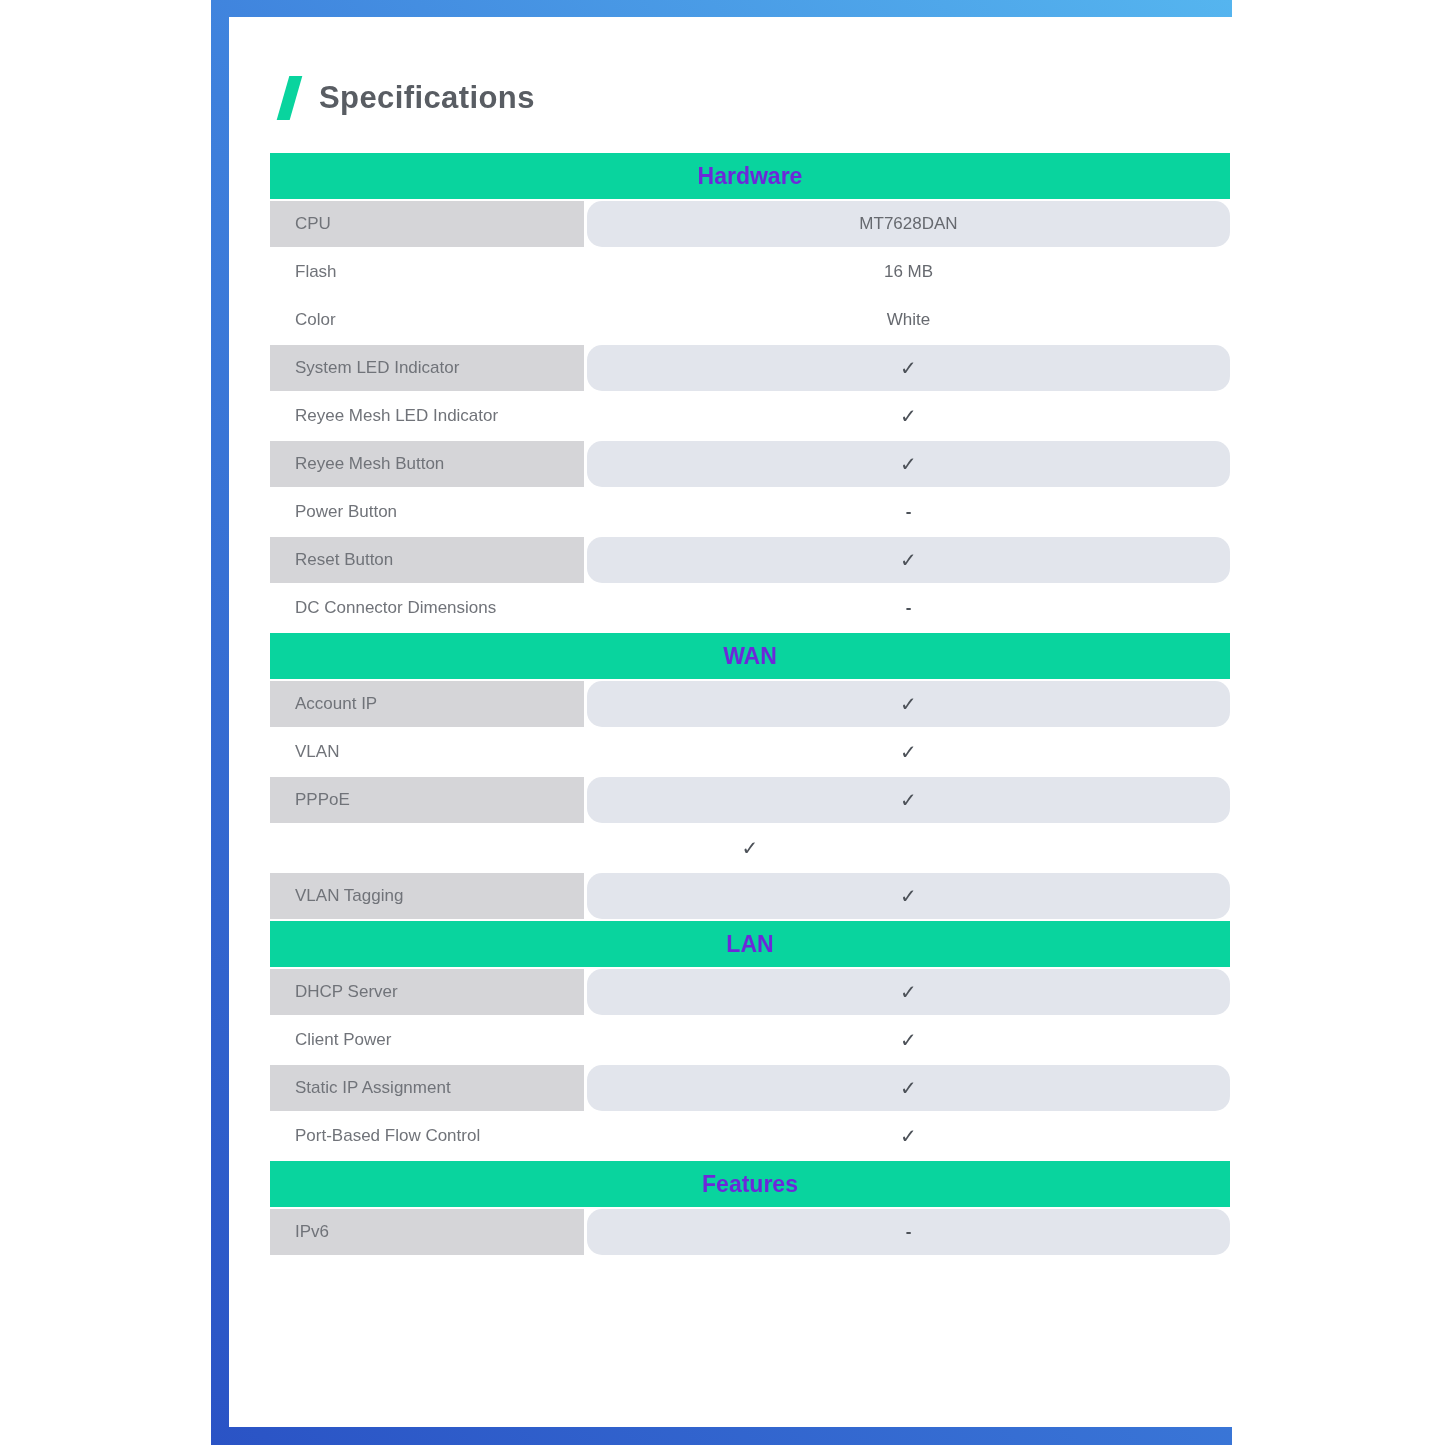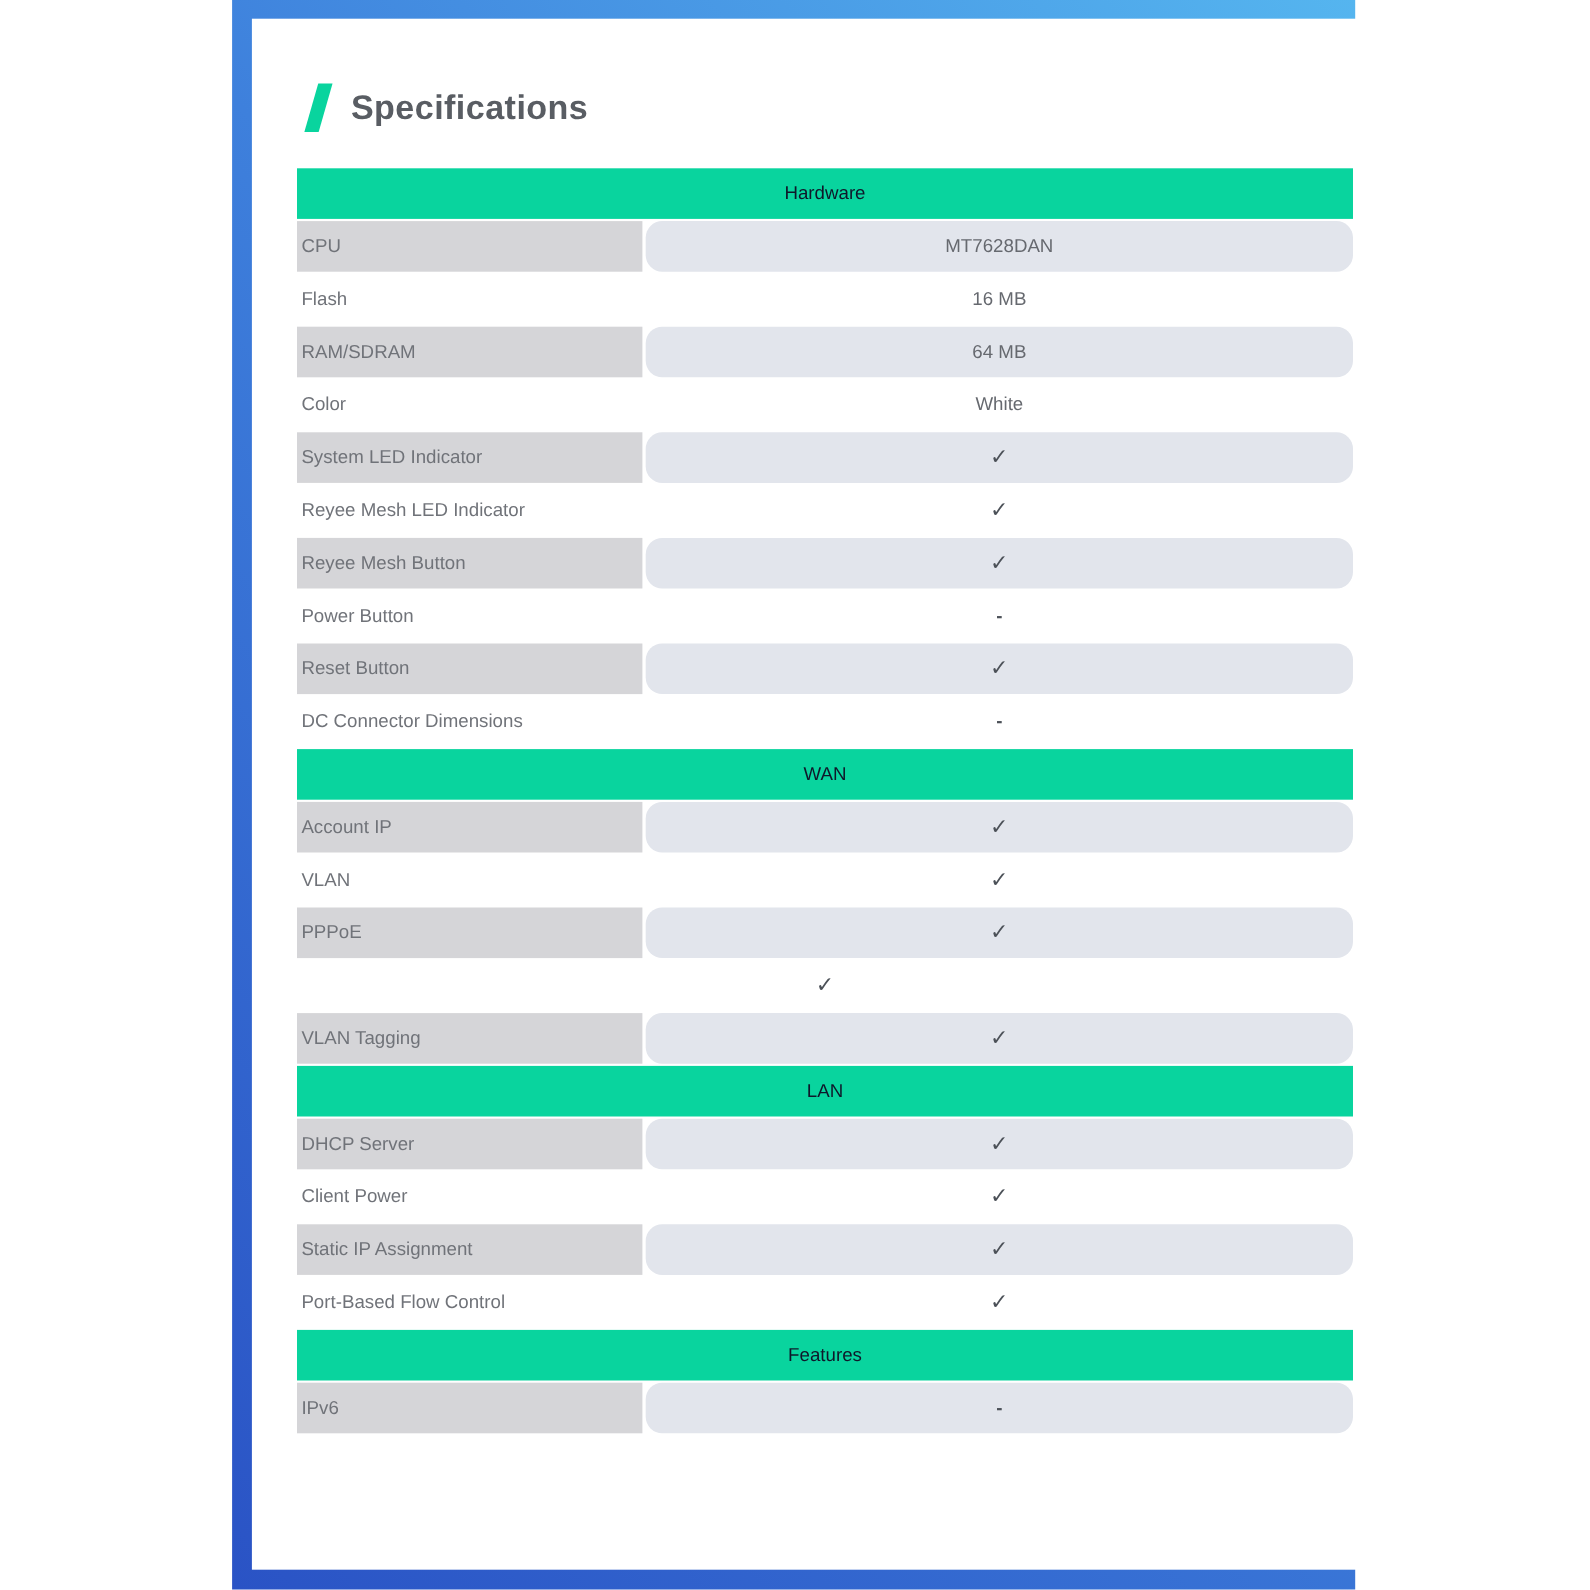--- a/index.html
+++ b/index.html
@@ -34,27 +34,27 @@
     width:13px;height:44px;background:var(--green);
     transform:skewX(-16deg);margin-right:23px;
   }
   .title{
     margin:0;font-size:31px;font-weight:bold;color:var(--title-text);
     letter-spacing:0.4px;
   }
   .spec-table{margin:32px 39px 0 41px;}
   .section-header{
     height:46px;margin-bottom:2px;background:var(--green);
-    color:#0f172a;font-size:17px;font-weight:normal;
+    color:#6d28d9;font-size:23px;font-weight:bold;
     display:flex;align-items:center;justify-content:center;
   }
   .row{display:flex;height:46px;margin-bottom:2px;}
   .label-cell{
     width:314px;margin-right:3px;box-sizing:border-box;
-    display:flex;align-items:center;padding-left:4px;
+    display:flex;align-items:center;padding-left:25px;
     font-size:17px;color:var(--label-text);
   }
   .value-cell{
     flex:1;display:flex;align-items:center;justify-content:center;
     font-size:17px;color:var(--value-text);
   }
   .row.shaded .label-cell{background:var(--label-bg);}
   .row.shaded .value-cell{background:var(--value-bg);border-radius:15px;}
   .check{font-size:20px;color:var(--check-color);line-height:1;}
   .dash{font-weight:bold;color:var(--check-color);}
@@ -70,24 +70,20 @@
     </div>
     <div class="spec-table" id="spec-table">
         <div class="section-header">Hardware</div>
         <div class="row shaded">
           <div class="label-cell">CPU</div>
           <div class="value-cell">MT7628DAN</div>
         </div>
         <div class="row">
           <div class="label-cell">Flash</div>
           <div class="value-cell">16 MB</div>
-        </div>
-        <div class="row shaded">
-          <div class="label-cell">RAM/SDRAM</div>
-          <div class="value-cell">64 MB</div>
         </div>
         <div class="row">
           <div class="label-cell">Color</div>
           <div class="value-cell">White</div>
         </div>
         <div class="row shaded">
           <div class="label-cell">System LED Indicator</div>
           <div class="value-cell">
             <span class="check">✓</span>
           </div>

